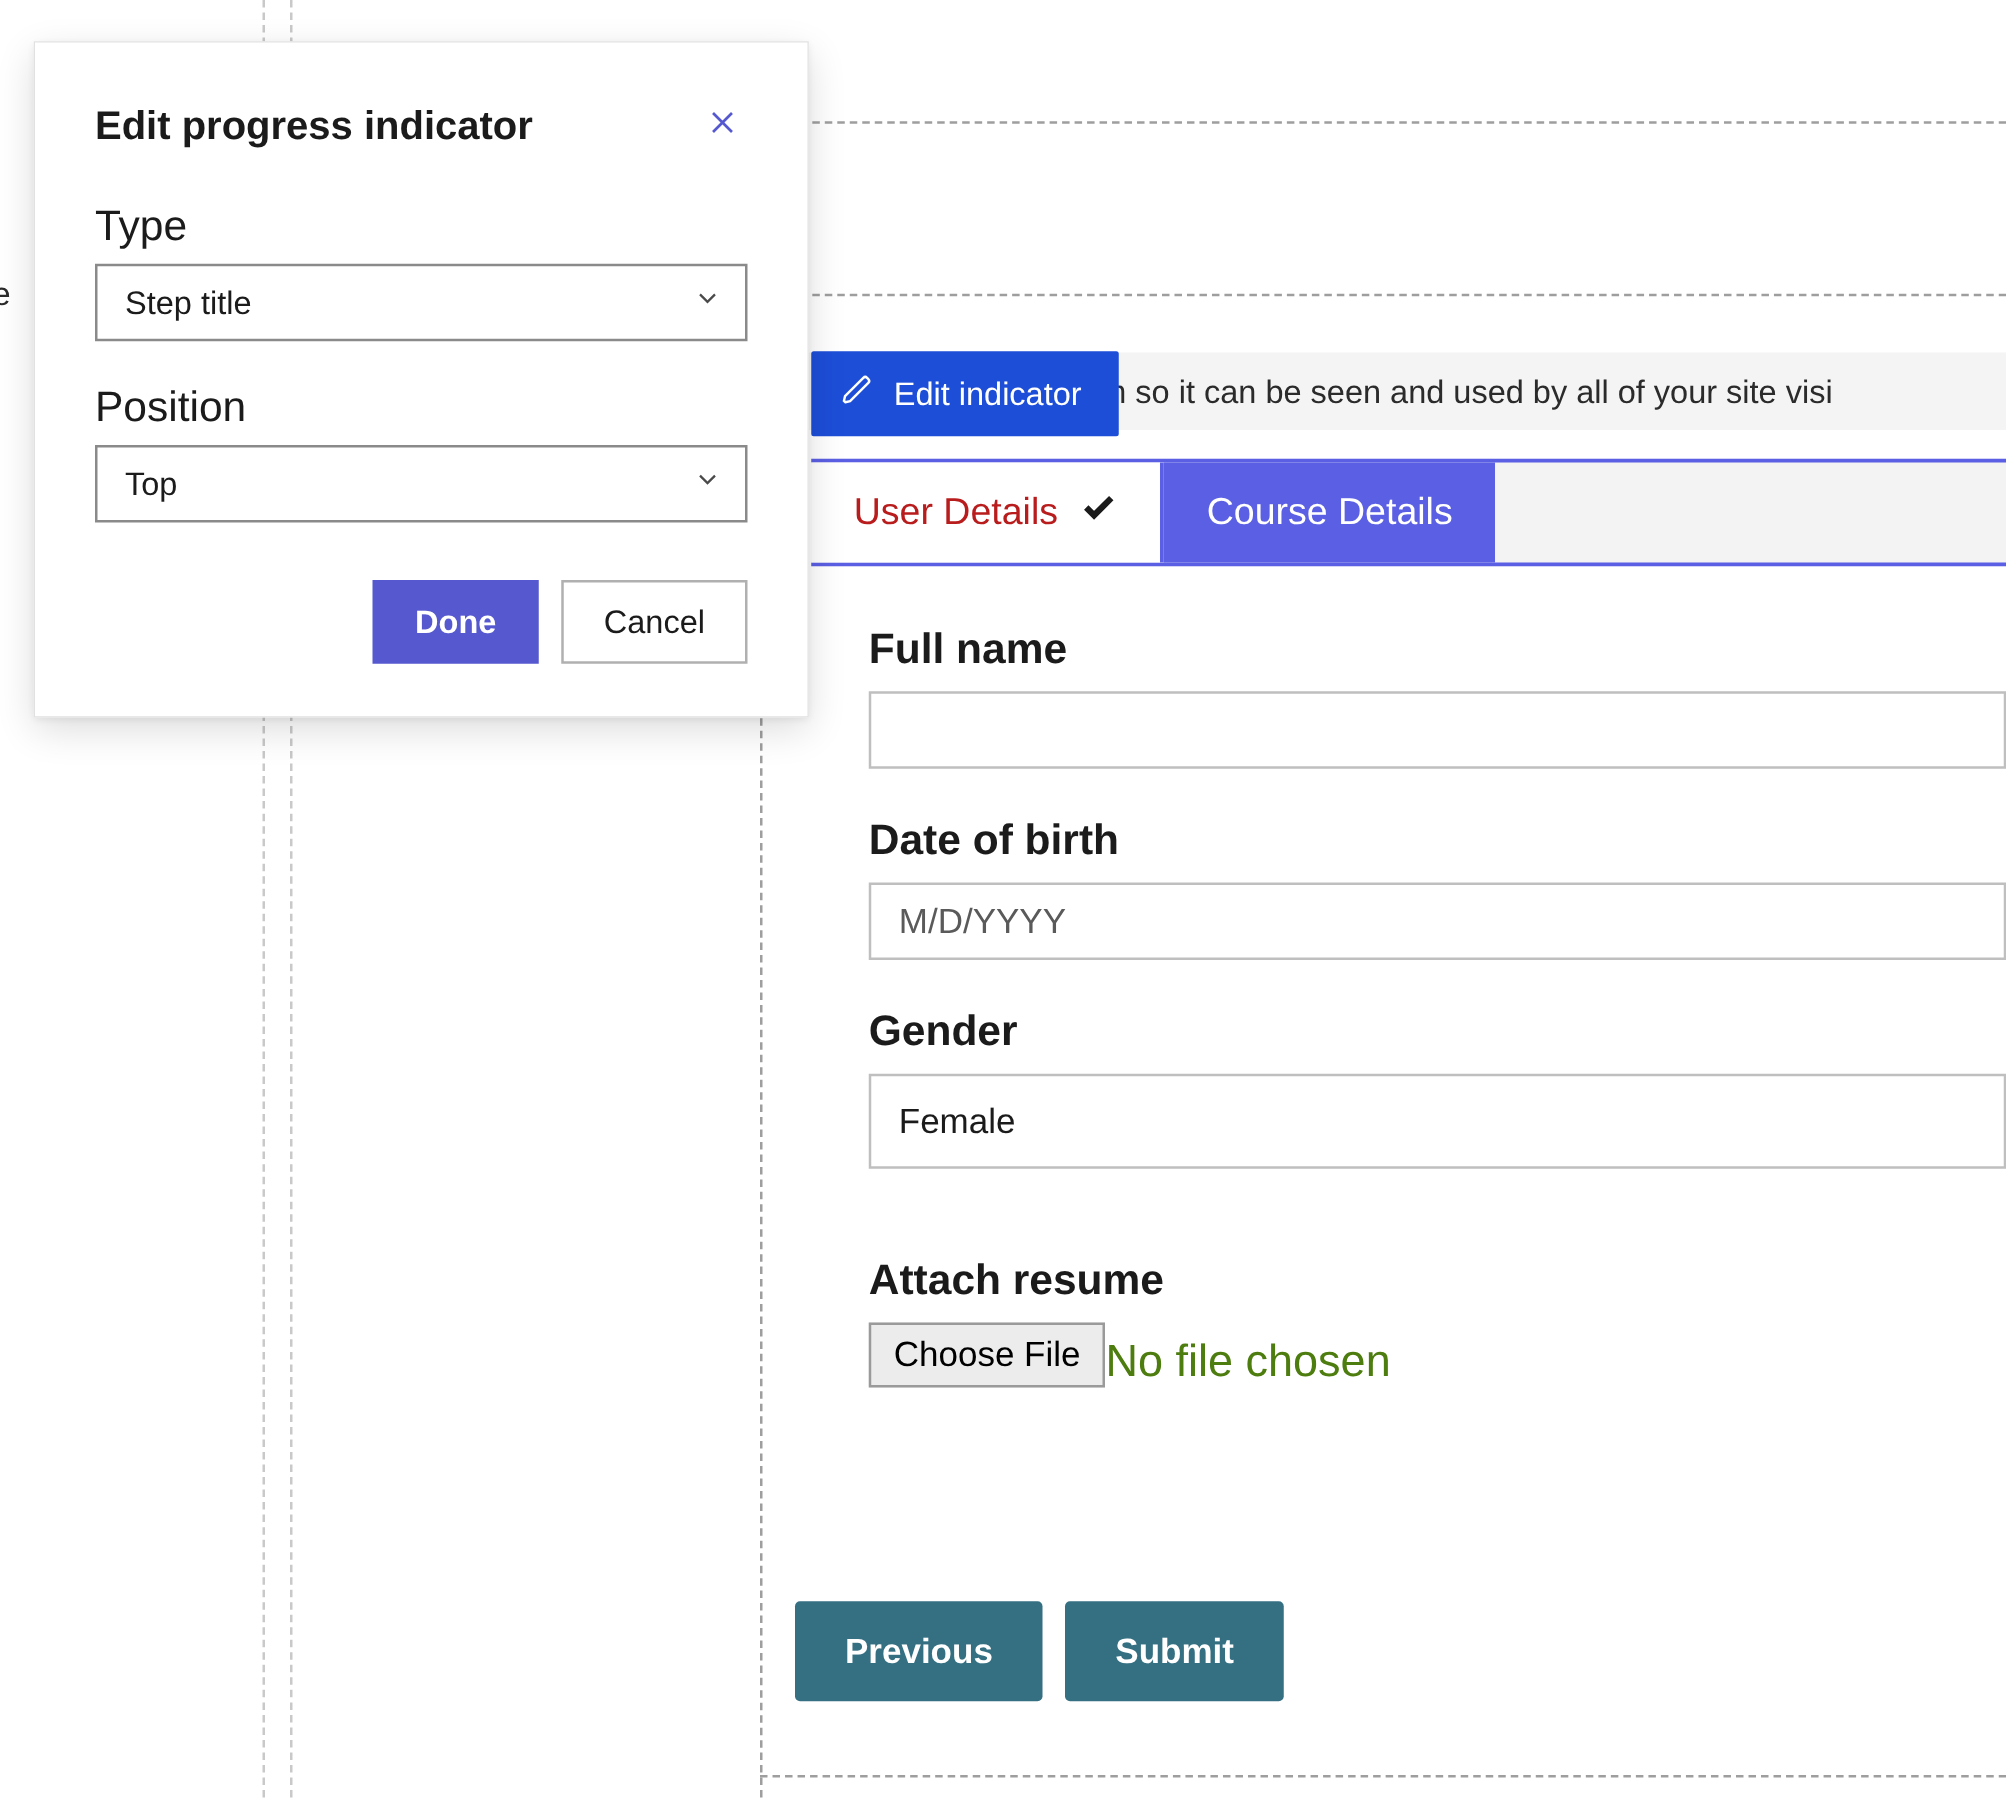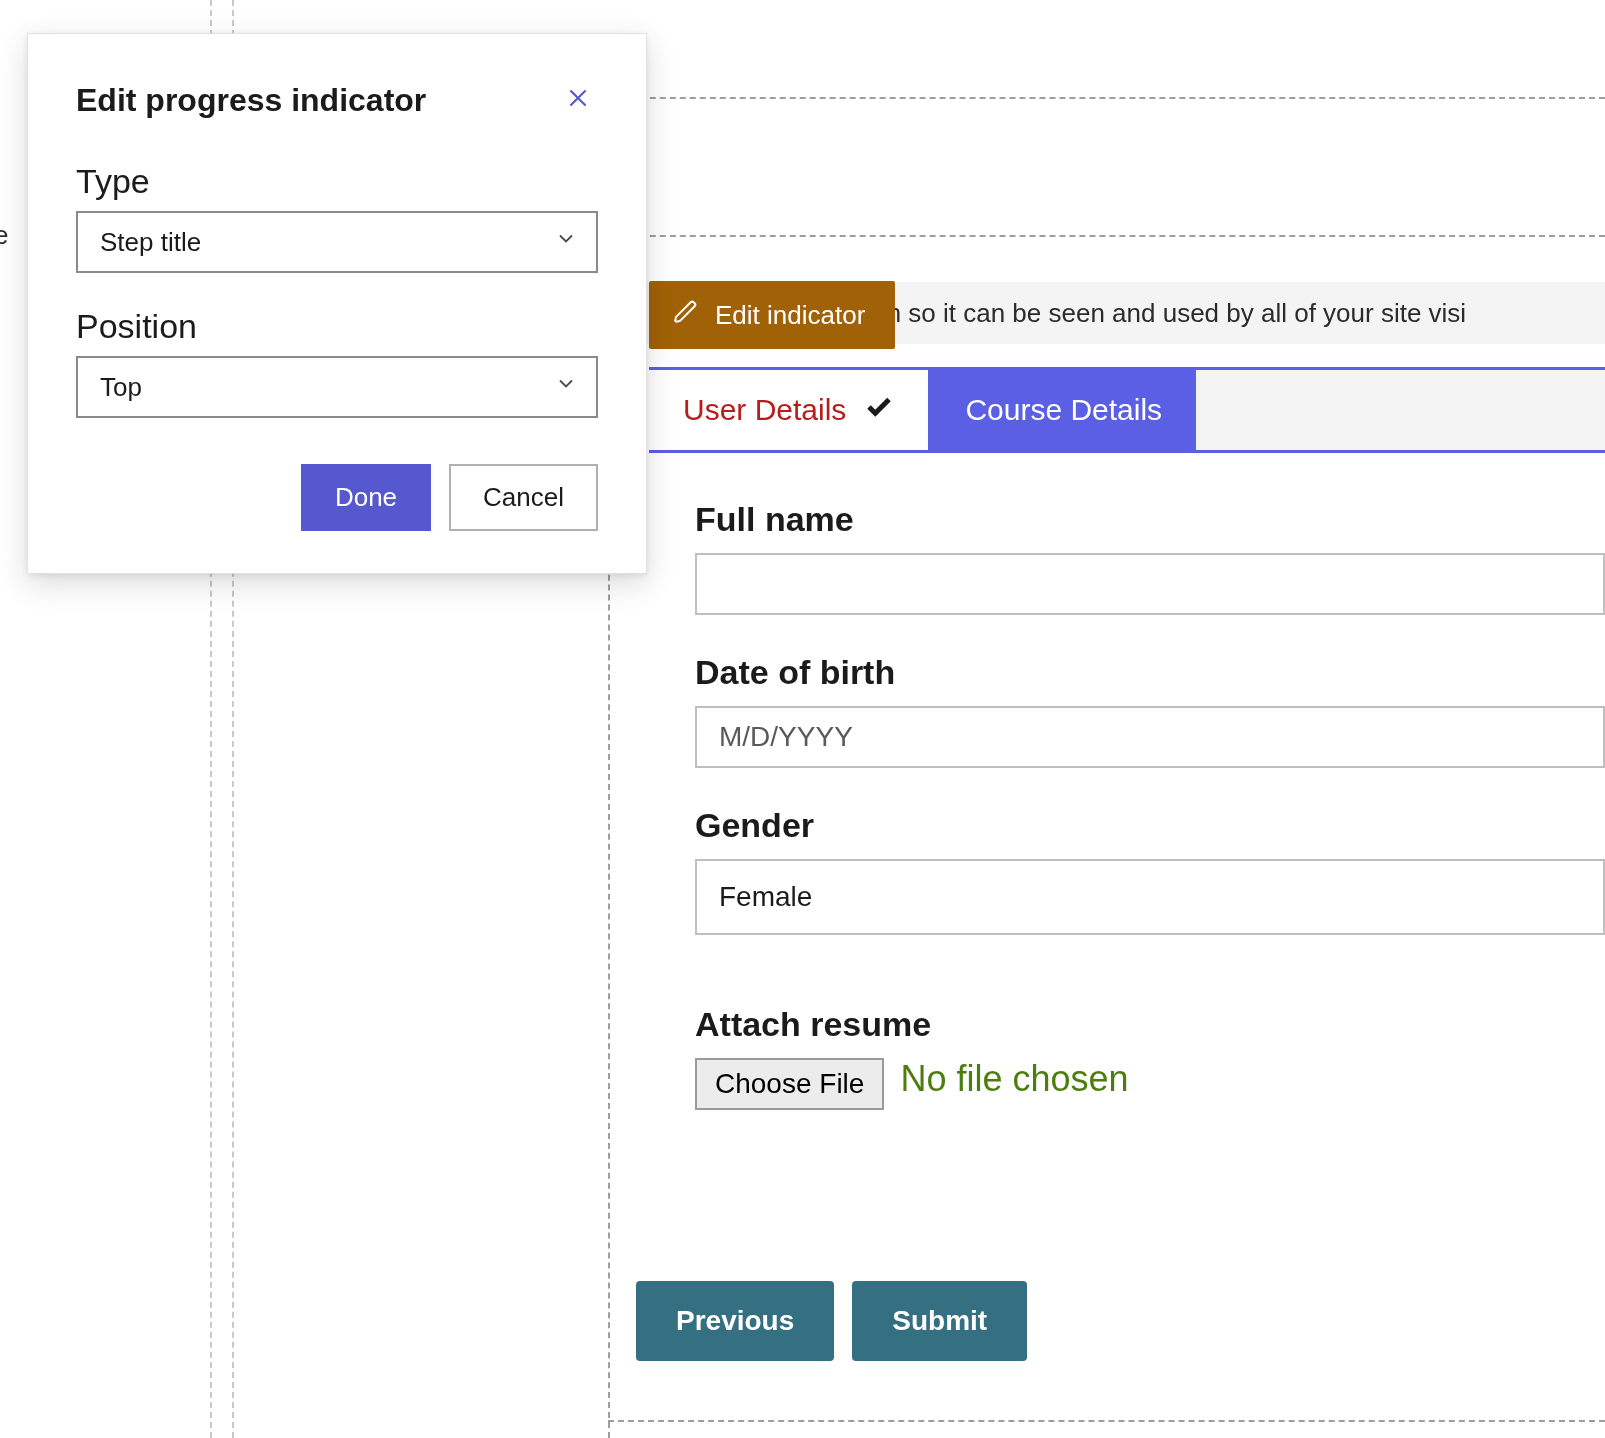--- a/index.html
+++ b/index.html
@@ -50,21 +50,21 @@
     overflow: hidden;
   }
 
   
   .edit-indicator-btn {
     position: absolute;
     left: 649px;
     top: 281px;
     height: 68px;
     padding: 0 30px 0 24px;
-    background: #a16207;
+    background: #1d4ed8;
     color: #ffffff;
     border: none;
     display: flex;
     align-items: center;
     gap: 16px;
     font-size: 26px;
     cursor: pointer;
     border-radius: 2px;
   }
   .edit-indicator-btn svg { width: 26px; height: 26px; stroke: #ffffff; stroke-width: 1.8; fill: none; }
@@ -127,21 +127,21 @@
     height: 76px;
     border: 2px solid #bfbfbf;
     font-size: 28px;
     padding: 0 22px;
     display: flex;
     align-items: center;
     background: #ffffff;
     cursor: pointer;
   }
 
-  .file-row { display: flex; align-items: flex-start; gap: 16px; }
+  .file-row { display: flex; align-items: flex-end; gap: 0; }
   .file-btn {
     font-size: 28px;
     padding: 8px 18px;
     border: 2px solid #9a9a9a;
     background: #ececec;
     cursor: pointer;
   }
   .file-caption { font-size: 36px; color: #4d7c0f; }
 
   
@@ -224,21 +224,21 @@
     display: flex;
     justify-content: flex-end;
     gap: 18px;
     margin-top: 46px;
   }
   .btn-primary {
     background: #5558cf;
     color: #ffffff;
     border: none;
     font-size: 26px;
-    font-weight: 400;
+    font-weight: 700;
     padding: 18px 34px;
     cursor: pointer;
   }
   .btn-secondary {
     background: #ffffff;
     color: #1b1b1b;
     border: 2px solid #b0b0b0;
     font-size: 26px;
     padding: 16px 32px;
     cursor: pointer;

